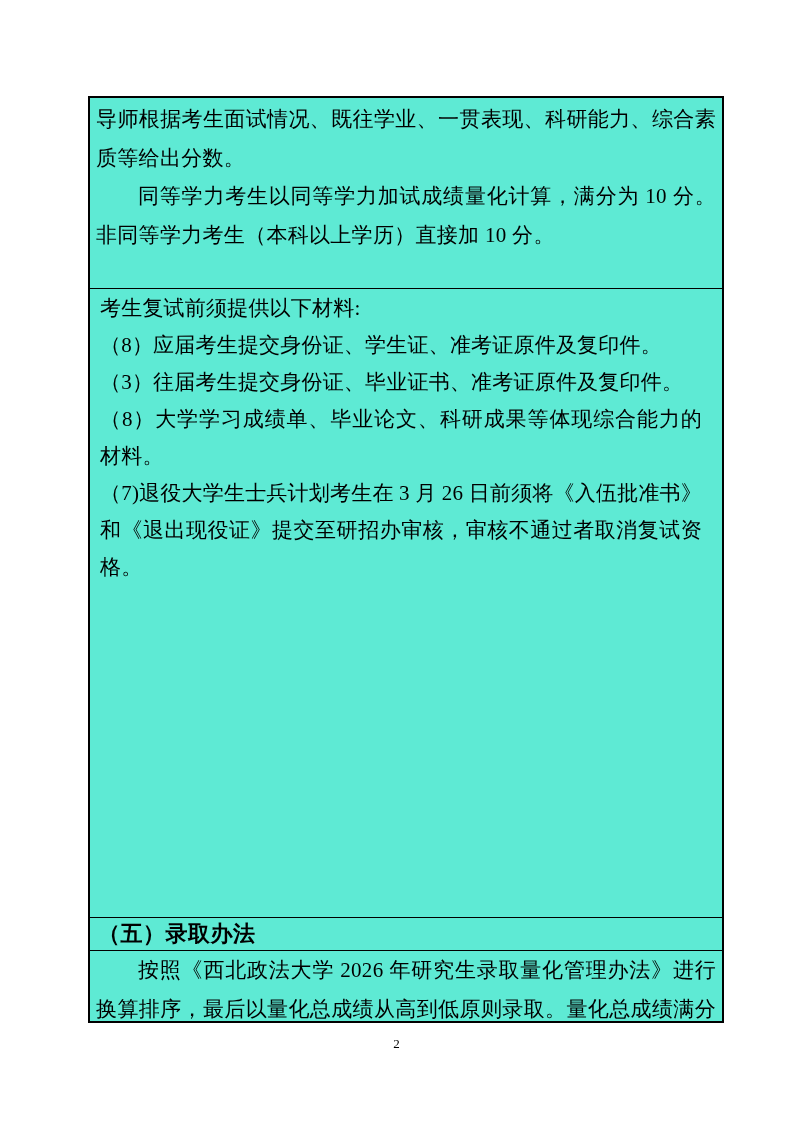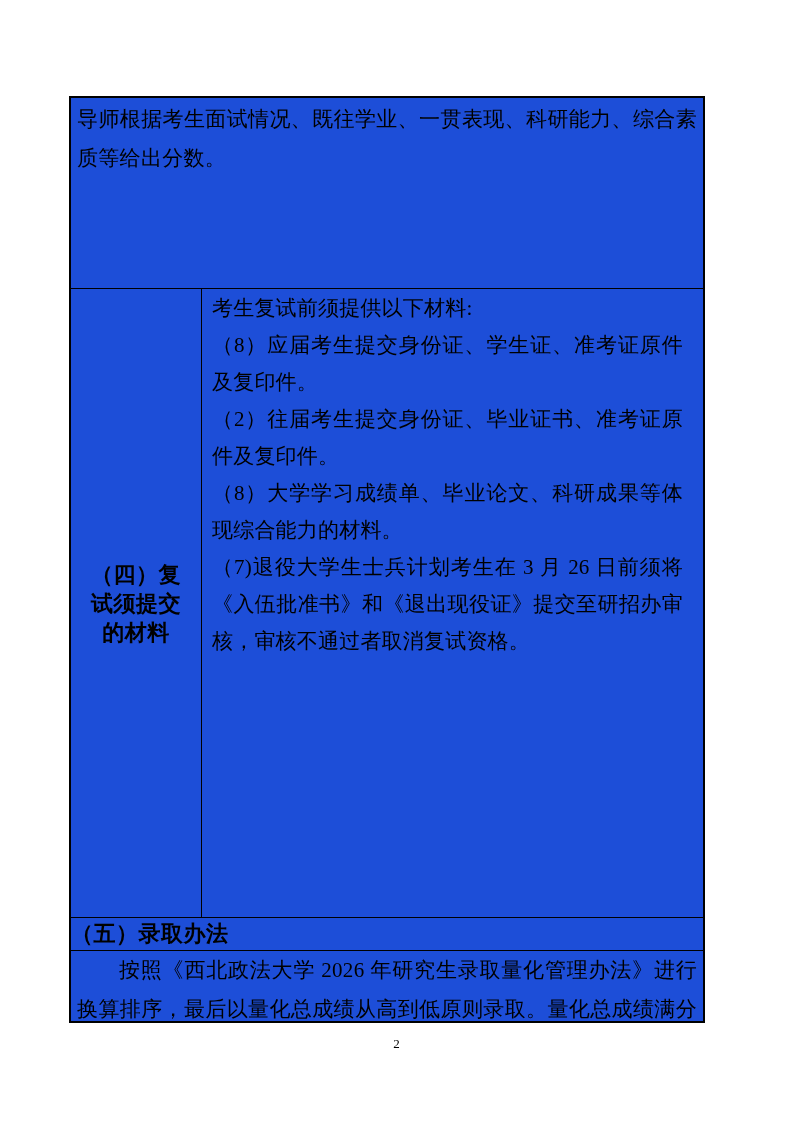--- a/index.html
+++ b/index.html
@@ -11,26 +11,26 @@
     position: relative;
     width: 793px;
     height: 1122px;
     background: #ffffff;
     overflow: hidden;
     font-family: "Liberation Serif", serif;
     color: #000000;
   }
   .doc-table {
     position: absolute;
-    left: 69px;
+    left: 88px;
     top: 96px;
     width: 632px;
     border: 2.5px solid #000000;
     box-sizing: content-box;
-    background: #1d4ed8;
+    background: #5eead4;
   }
   .row-top {
     height: 190px;
     padding: 2px 6px 0 6px;
     box-sizing: border-box;
     overflow: hidden;
   }
   .body-text {
     margin: 0;
     font-size: 21px;
@@ -74,20 +74,21 @@
     font-size: 21px;
     line-height: 37px;
     text-align: justify;
     letter-spacing: 0.2px;
   }
   .row-adm-header {
     border-top: 1.5px solid #000000;
     height: 33px;
     display: flex;
     align-items: center;
+    padding-left: 8px;
     box-sizing: border-box;
     font-family: "Liberation Sans", sans-serif;
     font-weight: bold;
     font-size: 22px;
     letter-spacing: 0.5px;
   }
   .row-adm-body {
     border-top: 1.5px solid #000000;
     height: 71px;
     padding: 0 6px;
@@ -106,30 +107,28 @@
 </style>
 </head>
 <body>
 
 <div class="page">
 
   <div class="doc-table">
 
     <div class="row-top">
       <p class="body-text">导师根据考生面试情况、既往学业、一贯表现、科研能力、综合素质等给出分数。</p>
+      <p class="body-text indent">同等学力考生以同等学力加试成绩量化计算，满分为 10 分。非同等学力考生（本科以上学历）直接加 10 分。</p>
     </div>
 
     <div class="row-materials">
-      <div class="cell-row-header">
-        <div class="row-header-text">（四）复试须提交的材料</div>
-      </div>
       <div class="cell-materials">
         <p>考生复试前须提供以下材料:</p>
         <p>（8）应届考生提交身份证、学生证、准考证原件及复印件。</p>
-        <p>（2）往届考生提交身份证、毕业证书、准考证原件及复印件。</p>
+        <p>（3）往届考生提交身份证、毕业证书、准考证原件及复印件。</p>
         <p>（8）大学学习成绩单、毕业论文、科研成果等体现综合能力的材料。</p>
         <p>（7)退役大学生士兵计划考生在 3 月 26 日前须将《入伍批准书》和《退出现役证》提交至研招办审核，审核不通过者取消复试资格。</p>
 
       </div>
     </div>
 
     <div class="row-adm-header">
       <span>（五）录取办法</span>
     </div>
 

